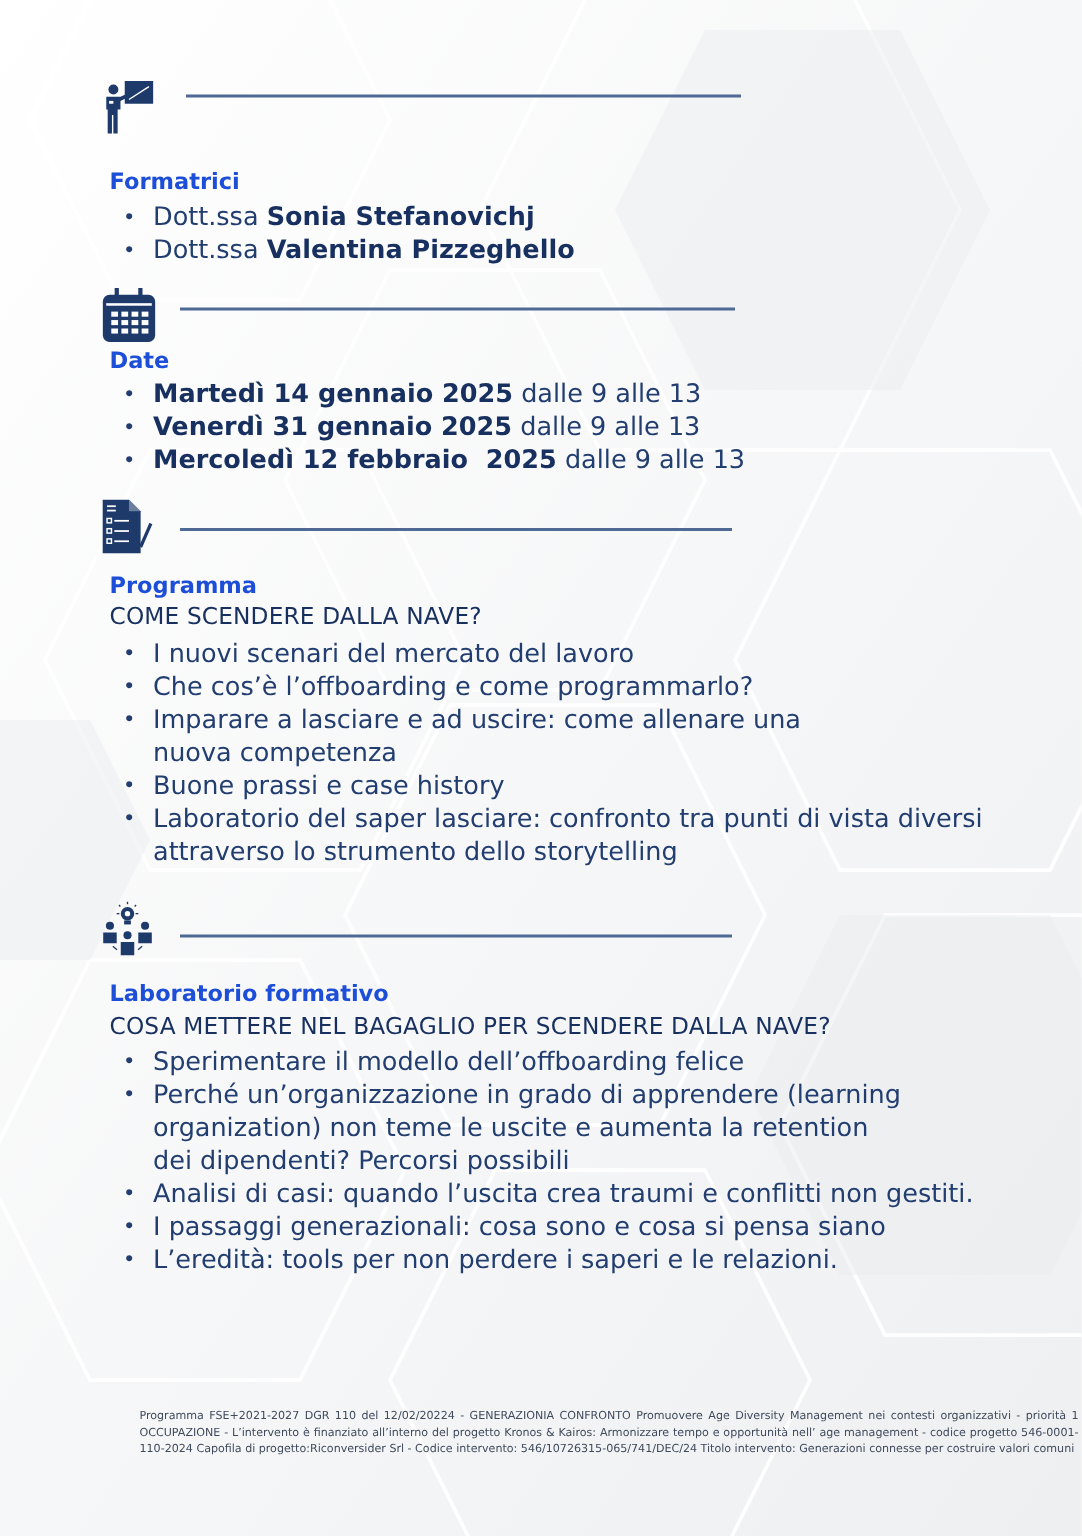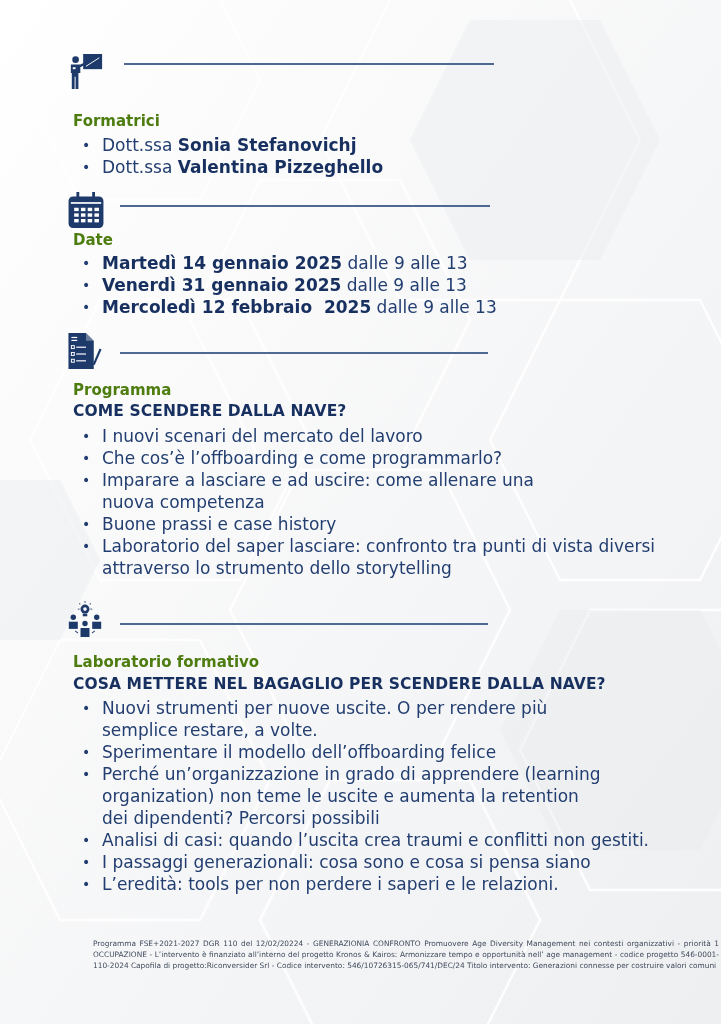--- a/index.html
+++ b/index.html
@@ -6,22 +6,22 @@
   body {
     width:721px; height:1024px; overflow:hidden; position:relative;
     background:#f7f7f8;
     font-family:"DejaVu Sans", sans-serif;
     color:#1e3a6e;
   }
   .bg { position:absolute; inset:0; z-index:0; }
   .page { position:relative; z-index:1; }
   .icon { width:36px; height:36px; }
   .rule { position:absolute; height:2px; background:#4e6a94; }
-  .label { position:absolute; left:73px; font-weight:bold; color:#4d7c0f; font-size:15px; }
-  .subtitle { position:absolute; left:73px; font-weight:bold; color:#17305f; font-size:15.5px; letter-spacing:0.1px; }
+  .label { position:absolute; left:73px; font-weight:bold; color:#1d4ed8; font-size:15px; }
+  .subtitle { position:absolute; left:73px; font-weight:normal; color:#17305f; font-size:15.5px; letter-spacing:0.1px; }
   ul.items { position:absolute; left:78px; margin:0; padding:0; list-style:none; }
   ul.items li { position:relative; padding-left:24px; font-size:17px; line-height:22px; color:#223e70; }
   ul.items li::before { content:"•"; position:absolute; left:4px; top:0; color:#223e70; font-size:14px; }
   ul.items li b { color:#17305f; font-weight:bold; }
   .footer {
     position:absolute; left:73px; top:938px; width:626px;
     font-size:7.4px; line-height:11px; color:#3f4a5c; text-align:justify;margin-left:20px;
   }
 </style>
 </head>
@@ -144,21 +144,20 @@
         <path d="M13 30 h10 v10 h-10 z"></path>
       <rect x="7" y="34" width="4" height="1" transform="rotate(40 9 34)"></rect>
       <rect x="25" y="34" width="4" height="1" transform="rotate(-40 27 34)"></rect>
     </g>
   </svg>
   <div class="rule" style="left:120px;top:623px;width:368px;"></div>
 
   <div class="label" style="top:653px;">Laboratorio formativo</div>
   <div class="subtitle" style="top:675px;">COSA METTERE NEL BAGAGLIO PER SCENDERE DALLA NAVE?</div>
   <ul class="items" style="top:697px;width:575px;">
-    <li style="width:520px;">Nuovi strumenti per nuove uscite. O per rendere più semplice restare, a volte.</li>
     <li>Sperimentare il modello dell’offboarding felice</li>
     <li style="width:500px;">Perché un’organizzazione in grado di apprendere (learning organization) non teme le uscite e aumenta la retention dei dipendenti? Percorsi possibili</li>
     <li>Analisi di casi: quando l’uscita crea traumi e conflitti non gestiti.</li>
     <li>I passaggi generazionali: cosa sono e cosa si pensa siano</li>
     <li>L’eredità: tools per non perdere i saperi e le relazioni.</li>
   </ul>
 
   <div class="footer">Programma FSE+2021-2027 DGR 110 del 12/02/20224 - GENERAZIONIA CONFRONTO Promuovere Age Diversity Management nei contesti organizzativi - priorità 1 OCCUPAZIONE - L’intervento è finanziato all’interno del progetto Kronos &amp; Kairos: Armonizzare tempo e opportunità nell’ age management - codice progetto 546-0001-110-2024 Capofila di progetto:Riconversider Srl - Codice intervento: 546/10726315-065/741/DEC/24 Titolo intervento: Generazioni connesse per costruire valori comuni</div>
 </div>
 

